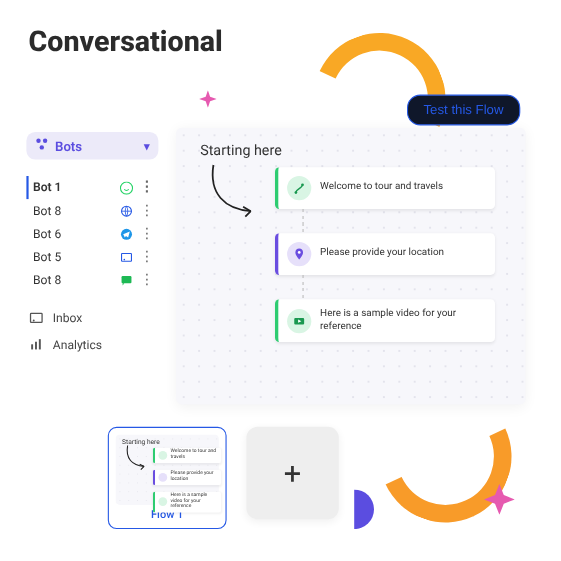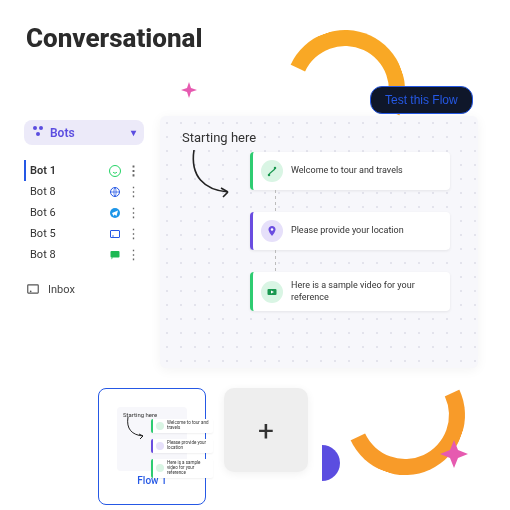--- a/index.html
+++ b/index.html
@@ -84,21 +84,21 @@
   .node-icon { width:22px; height:22px; border-radius:50%; display:flex; align-items:center; justify-content:center; font-size:11px; flex-shrink:0;}
   .ni-green { background:#d9f5e4; color:#1a9850;}
   .ni-purple { background:#e6e0fa; color:#6a4de0;}
   .ni-vid { background:#d9f5e4; color:#1a9850;}
   .node-text { font-size: 9px; color:#333; line-height:1.3;}
 
   
   .bottom { position:absolute; top: 388px; left: 98px; display:flex; gap:18px; align-items:flex-start;}
   .thumb {
     width: 108px; border:1.5px solid #2558e5; border-radius:8px; background:#fff;
-    padding: 18px; cursor:pointer;
+    padding: 6px; cursor:pointer;
   }
   .thumb-canvas {
     background:#f7f7fb; border-radius:4px; height:64px; padding:4px 6px; position:relative;
     background-image: radial-gradient(#e8e8ef 0.6px, transparent 0.6px);
     background-size: 8px 8px;
   }
   .thumb-start { font-size:6px; color:#333;}
   .tnodes { position:absolute; top:12px; left:34px; width:62px;}
   .tnode { background:#fff; border-radius:2px; border-left:2px solid; padding:2px 3px; margin-bottom:6px; display:flex; gap:3px; align-items:center; box-shadow:0 1px 2px rgba(0,0,0,0.06);}
   .tnode-icon{width:8px;height:8px;border-radius:50%;flex-shrink:0;}
@@ -210,20 +210,30 @@
 
   <div class="nav-section">
     <div class="nav-item">
       <span class="nav-icon">
           <svg width="14" height="14" viewBox="0 0 24 24">
             <rect x="3" y="5" width="18" height="14" rx="1" fill="none" stroke="#555" stroke-width="2"></rect>
             <circle cx="8" cy="16" r="1.5" fill="#555"></circle>
           </svg>
         </span>
       <span>Inbox</span>
+    </div>
+    <div class="nav-item">
+      <span class="nav-icon">
+          <svg width="14" height="14" viewBox="0 0 24 24">
+            <rect x="4" y="12" width="3" height="8" fill="#555"></rect>
+            <rect x="10" y="8" width="3" height="12" fill="#555"></rect>
+            <rect x="16" y="4" width="3" height="16" fill="#555"></rect>
+          </svg>
+        </span>
+      <span>Analytics</span>
     </div>
   </div>
 </div>
 
 <div class="canvas">
   <div class="start-label">Starting here</div>
   <svg class="arrow-svg" width="60" height="60">
     <path d="M10 4 C 6 30, 20 44, 44 46" stroke="#222" stroke-width="1.6" fill="none"></path>
     <path d="M44 46 l-7 -4 m7 4 l-5 5" stroke="#222" stroke-width="1.6" fill="none"></path>
   </svg>

